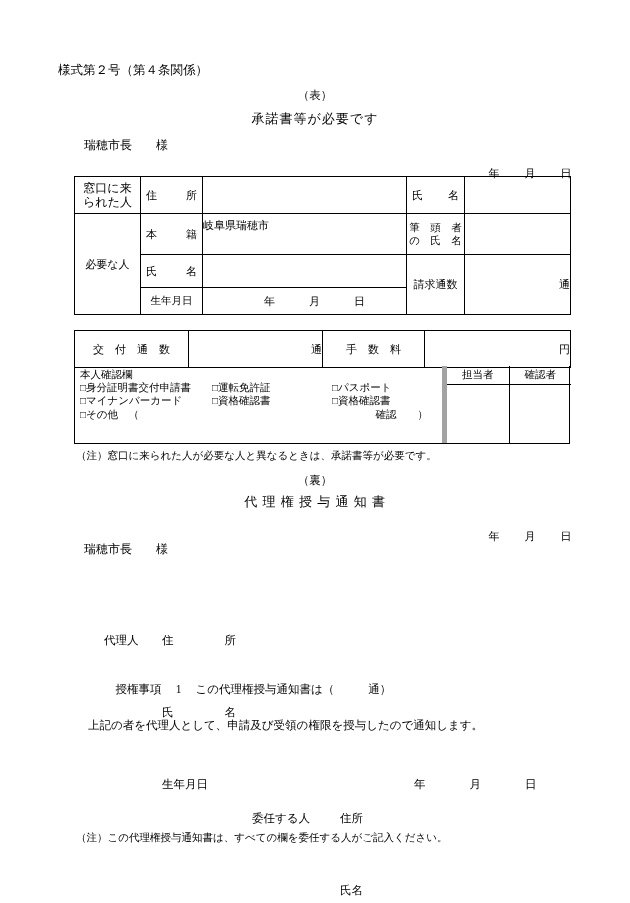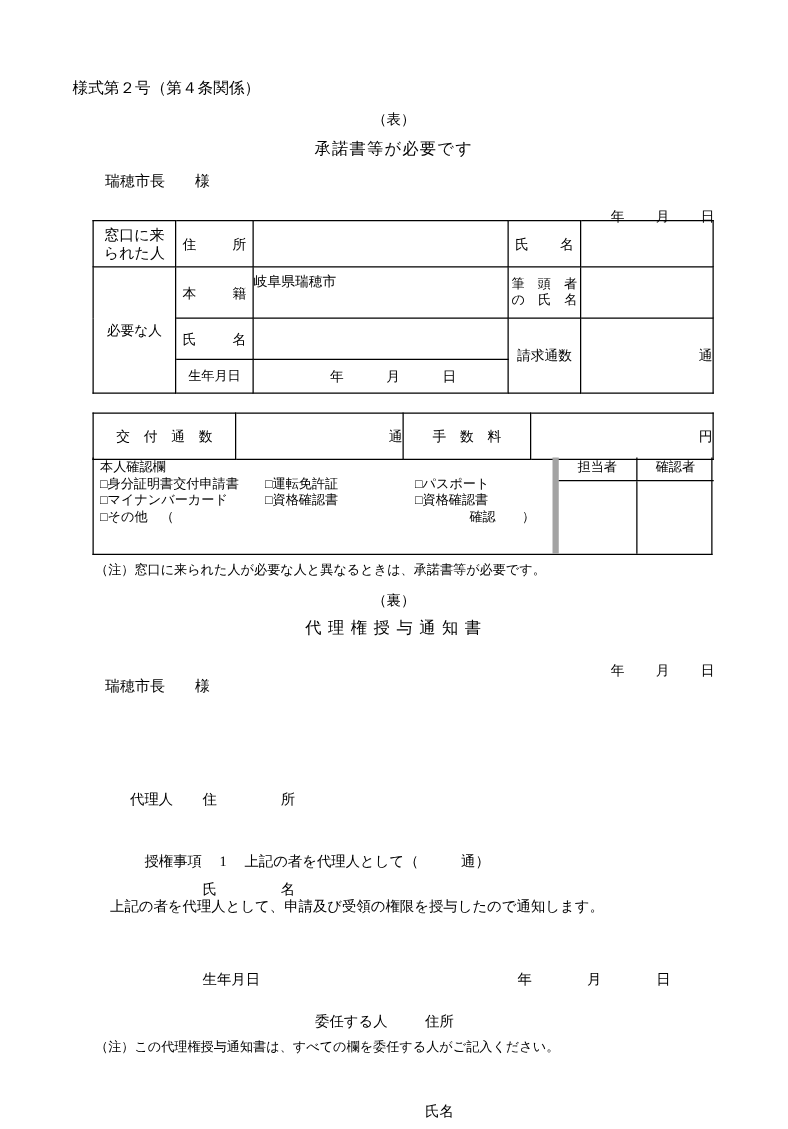--- a/index.html
+++ b/index.html
@@ -340,21 +340,21 @@
       <span class="agent-key nospread">生年月日</span>
       <span class="agent-date">
         <span>年</span>
         <span>月</span>
         <span>日</span>
       </span>
     </div>
   </div>
 
   <div class="line" id="auth-item">
-    <span>授権事項</span><span style="display:inline-block;width:34px;text-align:center">1</span><span>上記の者を代理人として（</span><span style="display:inline-block;width:34px"></span><span>通）</span>
+    <span>授権事項</span><span style="display:inline-block;width:34px;text-align:center">1</span><span>この代理権授与通知書は（</span><span style="display:inline-block;width:34px"></span><span>通）</span>
   </div>
 
   <div class="line" id="declaration">上記の者を代理人として、申請及び受領の権限を授与したので通知します。</div>
 
   <div class="line" id="delegator-block">
     <div class="deleg-row">
       <span class="deleg-role">委任する人</span>
       <span>住所</span>
       <span></span>
     </div>

